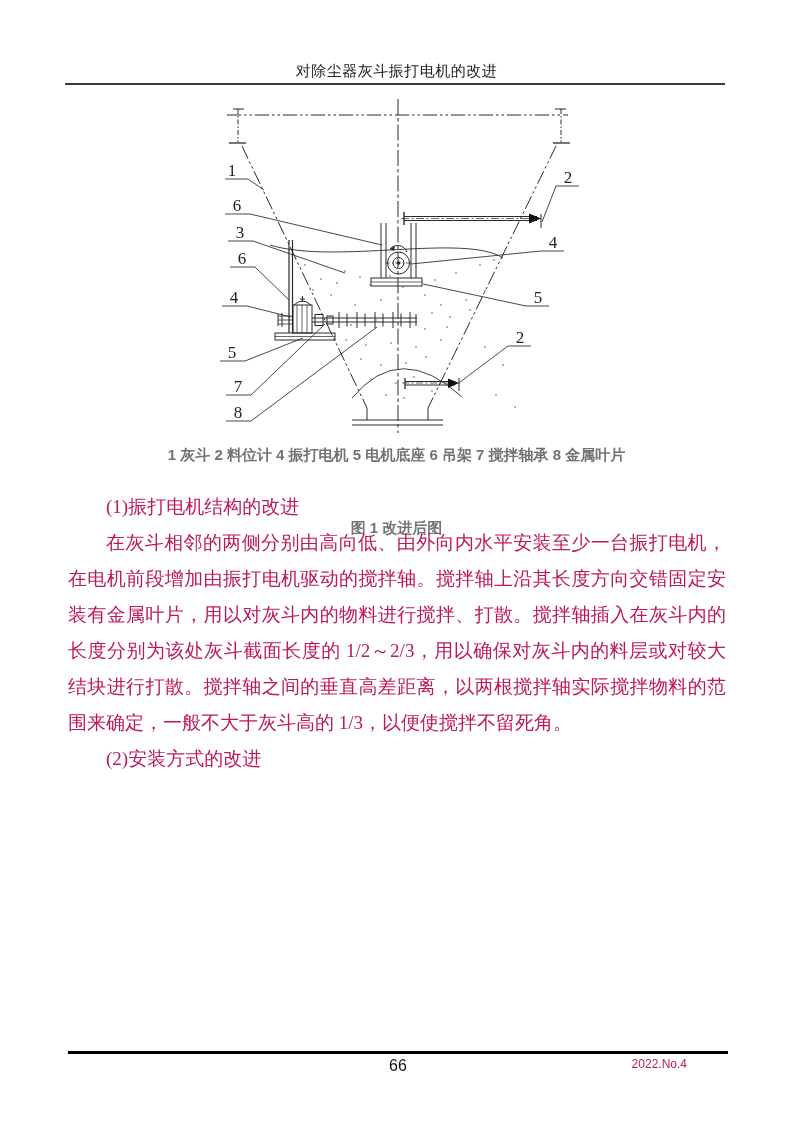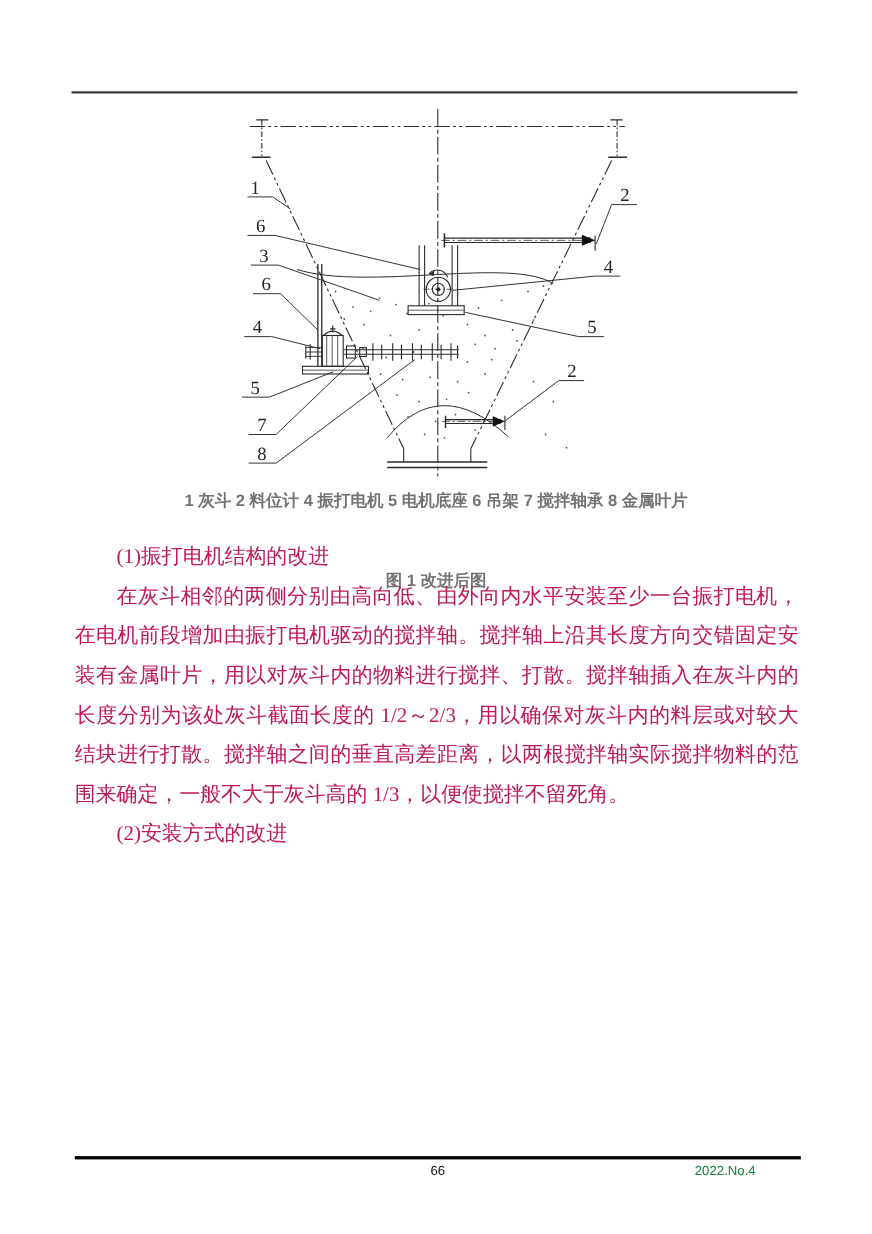--- a/index.html
+++ b/index.html
@@ -25,35 +25,36 @@
   .fig-caption.line2{top:475px;margin-top:44px;}
   .body-text{
     position:absolute;left:68px;top:489px;width:658px;
     font-size:19px;line-height:36px;text-align:justify;color:#be185d;
   }
   .body-text p{margin:0;text-indent:2em;}
   sup.cite{font-size:11px;line-height:0;vertical-align:super;}
   .footer-rule{position:absolute;left:68px;top:1051px;width:660px;height:3px;background:#000;}
   .footer-page{
     position:absolute;left:68px;top:1057px;width:660px;text-align:center;
-    font-family:"Liberation Sans","DejaVu Sans",sans-serif;font-size:12px;color:#111;
+    font-family:"Liberation Sans","DejaVu Sans",sans-serif;font-size:16px;color:#111;
   }
   .footer-issue{
     position:absolute;left:535px;top:1057px;width:152px;text-align:right;
-    font-family:"Liberation Sans","DejaVu Sans",sans-serif;font-size:12px;color:#15803d;
+    font-family:"Liberation Sans","DejaVu Sans",sans-serif;font-size:12px;color:#be185d;
   }
   svg text.callout{
     font-family:"Liberation Serif","DejaVu Serif",serif;font-size:17px;fill:#222;
   }
 </style>
 </head>
 <body>
 
 <div class="page">
 
+  <div class="header-title">对除尘器灰斗振打电机的改进</div>
   <div class="header-rule"></div>
 
   <div class="figure-wrap">
     <svg width="430" height="350" viewBox="0 0 430 350">
       <g stroke="#2a2a2a" fill="none" stroke-width="1">
 
         <path d="M42,20 L383,20" stroke-dasharray="14 3 2.5 3 2.5 3"></path>
 
         <path d="M213,4 L213,338" stroke-dasharray="16 3 3.5 3"></path>
 

